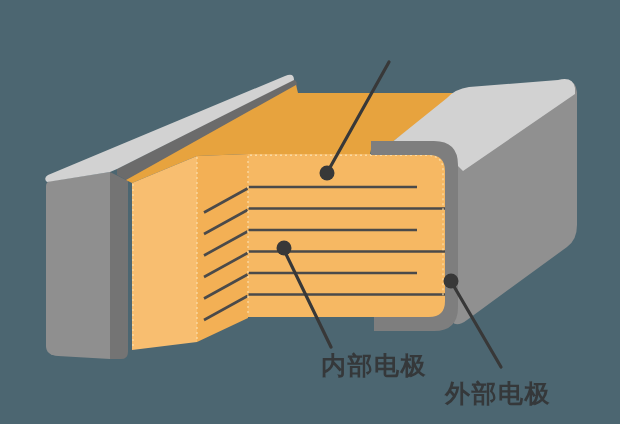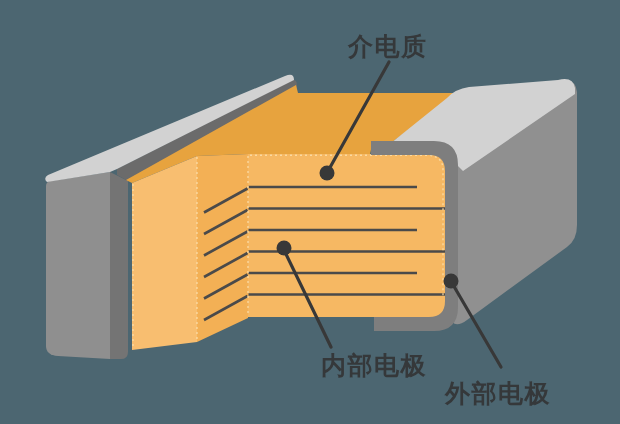--- a/index.html
+++ b/index.html
@@ -79,18 +79,17 @@
       <path d="M 284,250 L 331,347" stroke="#383838"></path>
       <path d="M 452,283 L 501,367" stroke="#383838"></path>
     </g>
     <g>
       <circle cx="327" cy="173" r="7.5" fill="#383838"></circle>
       <circle cx="284" cy="248" r="7.5" fill="#383838"></circle>
       <circle cx="451" cy="281" r="7.5" fill="#383838"></circle>
     </g>
   </svg>
 
-  <div class="callout-label label-dielectric" style="color: rgb(53, 56, 58);">介电质</div>
 
   <div class="callout-label label-inner" style="color: rgb(53, 56, 58);">内部电极</div>
 
   <div class="callout-label label-outer" style="color: rgb(53, 56, 58);">外部电极</div>
 </div>
 
 </body></html>

